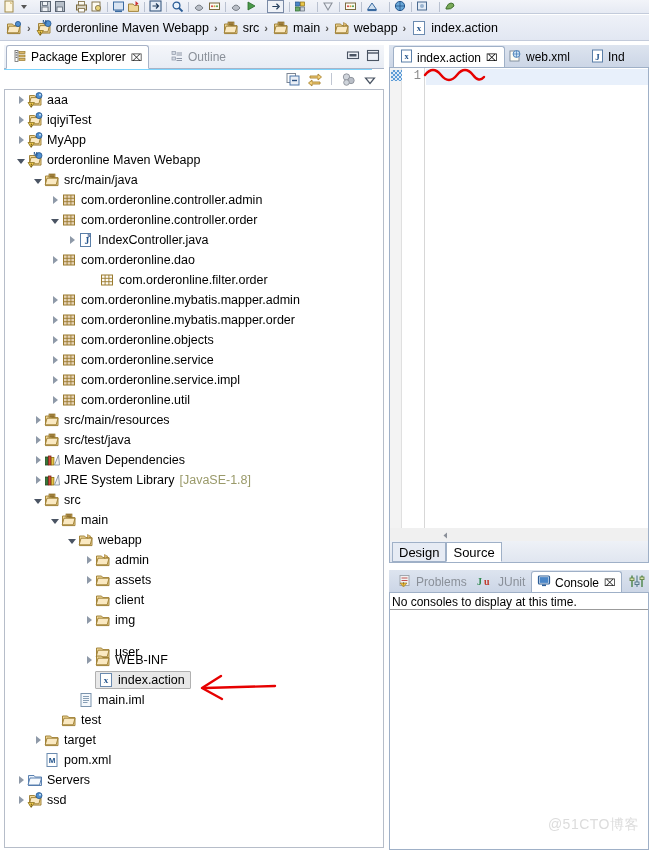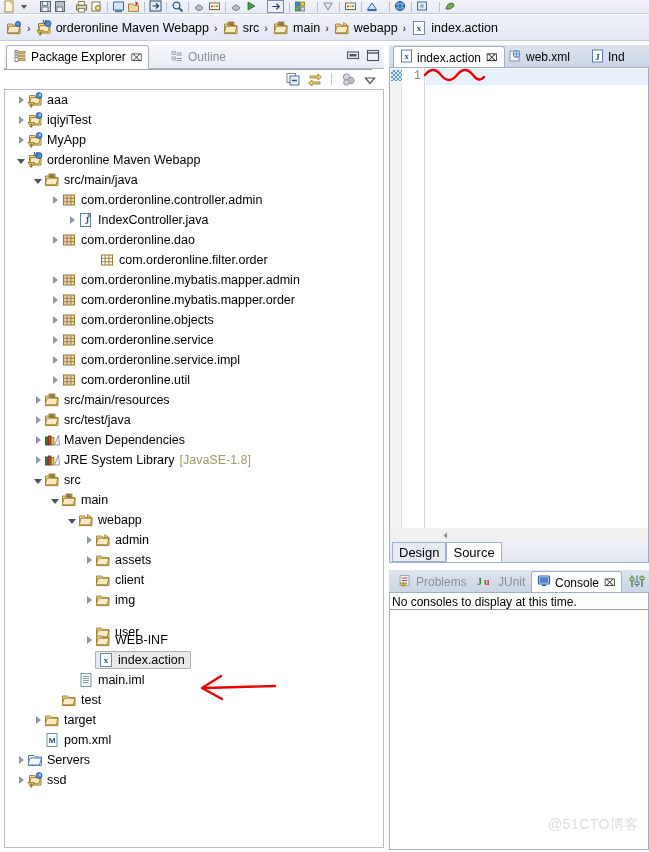--- a/index.html
+++ b/index.html
@@ -59,21 +59,21 @@
   .bc-item .lbl { margin-left: 4px; font-size: 12.5px; color: #000; }
   .bc-sep {
     margin: 0 5px; color: #555; font-size: 11px;
     flex: 0 0 auto; font-weight: bold;
   }
 
   
   #left-panel {
     position: absolute; left: 4px; top: 45px;
     width: 368px; height: 803px;
-    background: #a3a3a3;
+    background: #7dd3fc;
   }
   #left-tabbar {
     position: absolute; left: 0; top: 0;
     width: 380px; height: 24px;
     background: linear-gradient(to bottom, #f4f6fa 0%, #e8ecf4 100%);
     border-bottom: 1px solid #a8b3c7;
   }
   .vtab {
     position: absolute; top: 0; height: 24px;
     display: flex; align-items: center;
@@ -722,20 +722,35 @@
           <span class="ticon"><svg width="16" height="16" viewBox="0 0 16 16">
               <rect x="2.5" y="3" width="11" height="10" fill="#e6d3b8" stroke="#9a7b2e" stroke-width="1"></rect>
               <line x1="2.5" y1="6.3" x2="13.5" y2="6.3" stroke="#9a7b2e" stroke-width="0.9"></line>
               <line x1="2.5" y1="9.7" x2="13.5" y2="9.7" stroke="#9a7b2e" stroke-width="0.9"></line>
               <line x1="6.1" y1="3" x2="6.1" y2="13" stroke="#9a7b2e" stroke-width="0.9"></line>
               <line x1="9.9" y1="3" x2="9.9" y2="13" stroke="#9a7b2e" stroke-width="0.9"></line>
             </svg></span>
           <span class="tlabel">com.orderonline.controller.admin</span>
         </span>
       </div>
+      <div class="trow" style="padding-left: 44px;">
+        <span class="arrow">
+          <span class="arrow-expanded"></span>
+        </span>
+        <span class="" style="display: flex; align-items: center;">
+          <span class="ticon"><svg width="16" height="16" viewBox="0 0 16 16">
+              <rect x="2.5" y="3" width="11" height="10" fill="#e6d3b8" stroke="#9a7b2e" stroke-width="1"></rect>
+              <line x1="2.5" y1="6.3" x2="13.5" y2="6.3" stroke="#9a7b2e" stroke-width="0.9"></line>
+              <line x1="2.5" y1="9.7" x2="13.5" y2="9.7" stroke="#9a7b2e" stroke-width="0.9"></line>
+              <line x1="6.1" y1="3" x2="6.1" y2="13" stroke="#9a7b2e" stroke-width="0.9"></line>
+              <line x1="9.9" y1="3" x2="9.9" y2="13" stroke="#9a7b2e" stroke-width="0.9"></line>
+            </svg></span>
+          <span class="tlabel">com.orderonline.controller.order</span>
+        </span>
+      </div>
       <div class="trow" style="padding-left: 61px;">
         <span class="arrow">
           <span class="arrow-collapsed"></span>
         </span>
         <span class="" style="display: flex; align-items: center;">
           <span class="ticon"><svg width="16" height="16" viewBox="0 0 16 16">
               <rect x="2.5" y="1.5" width="10" height="13" fill="#fff" stroke="#5b7fa8" stroke-width="1"></rect>
               <text x="6.5" y="11.5" font-size="9.5" font-family="Liberation Serif, serif" font-weight="bold" fill="#23548c">J</text>
               <text x="9.2" y="5.4" font-size="6" font-family="Liberation Sans, sans-serif" font-weight="bold" fill="#1a3f7a">s</text>
             </svg></span>

